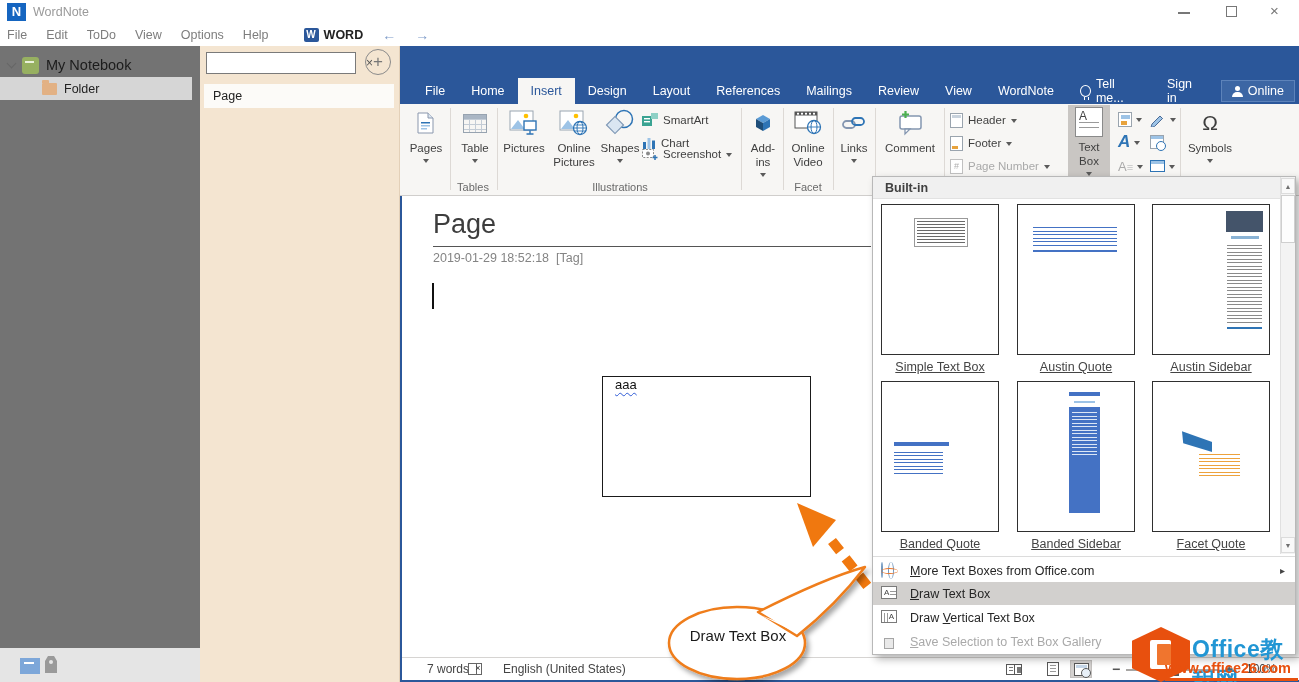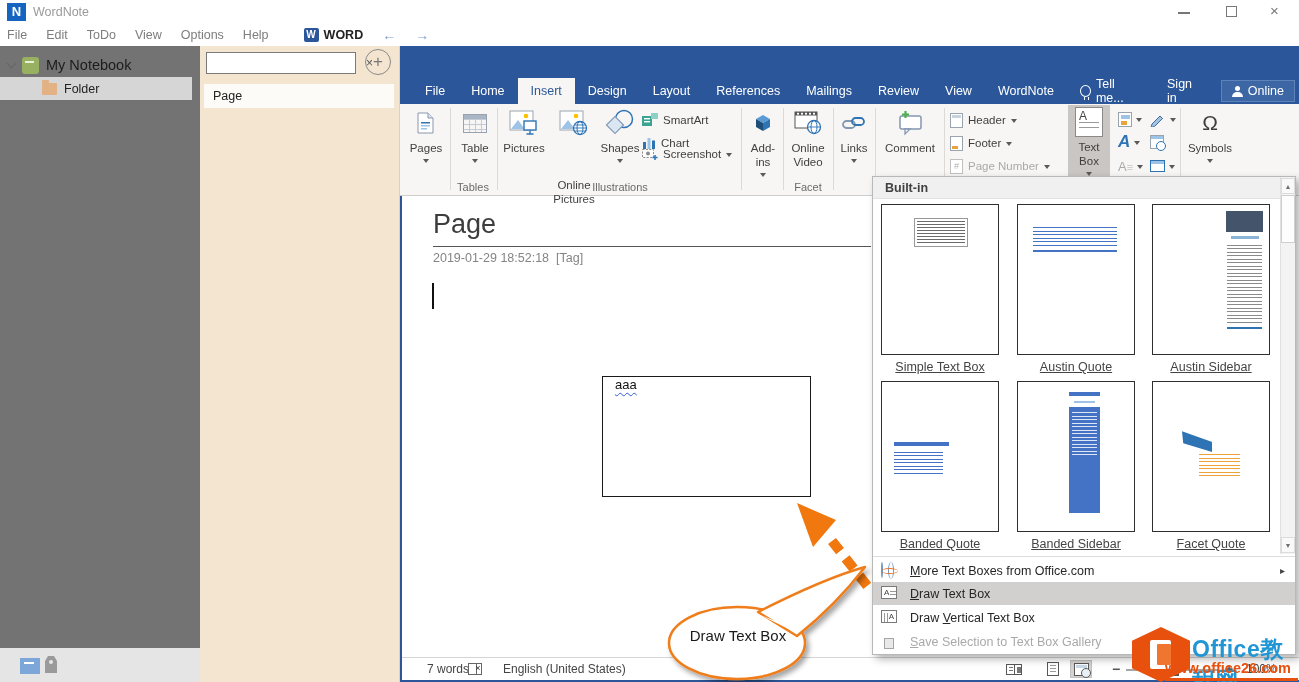--- a/index.html
+++ b/index.html
@@ -367,21 +367,21 @@
       <svg width="30" height="27" viewBox="0 0 30 27">
           <rect x="1" y="1" width="23" height="19" fill="#fff" stroke="#9aa5b1"></rect>
           <circle cx="17" cy="6" r="2.3" fill="#ffc000"></circle>
           <path d="M2 19 l7-9 6 8 3.5-4 4 5z" fill="#9dc3e6"></path>
           <rect x="15" y="11" width="12" height="9" fill="#fff" stroke="#2e74b5" stroke-width="1.4"></rect>
           <path d="M21 20.5 v3 M17.5 24 h7" stroke="#2e74b5" stroke-width="1.4"></path>
         </svg>
     </span>
     <span class="lb">Pictures</span>
   </div>
-  <div class="bigbtn" style="left:550px;width:48px;gap:37px;">
+  <div class="bigbtn" style="left:550px;width:48px;">
     <span class="ic">
       <svg width="30" height="27" viewBox="0 0 30 27">
           <rect x="1" y="1" width="23" height="19" fill="#fff" stroke="#9aa5b1"></rect>
           <circle cx="17" cy="6" r="2.3" fill="#ffc000"></circle>
           <path d="M2 19 l7-9 6 8 3.5-4 4 5z" fill="#9dc3e6"></path>
           <circle cx="21" cy="18" r="6.5" fill="#fff" stroke="#2e74b5" stroke-width="1.3"></circle>
           <ellipse cx="21" cy="18" rx="3" ry="6.5" fill="none" stroke="#2e74b5"></ellipse>
           <path d="M14.5 18 h13 M15.5 15 h11 M15.5 21 h11" stroke="#2e74b5" stroke-width="0.9" fill="none"></path>
         </svg>
     </span>

